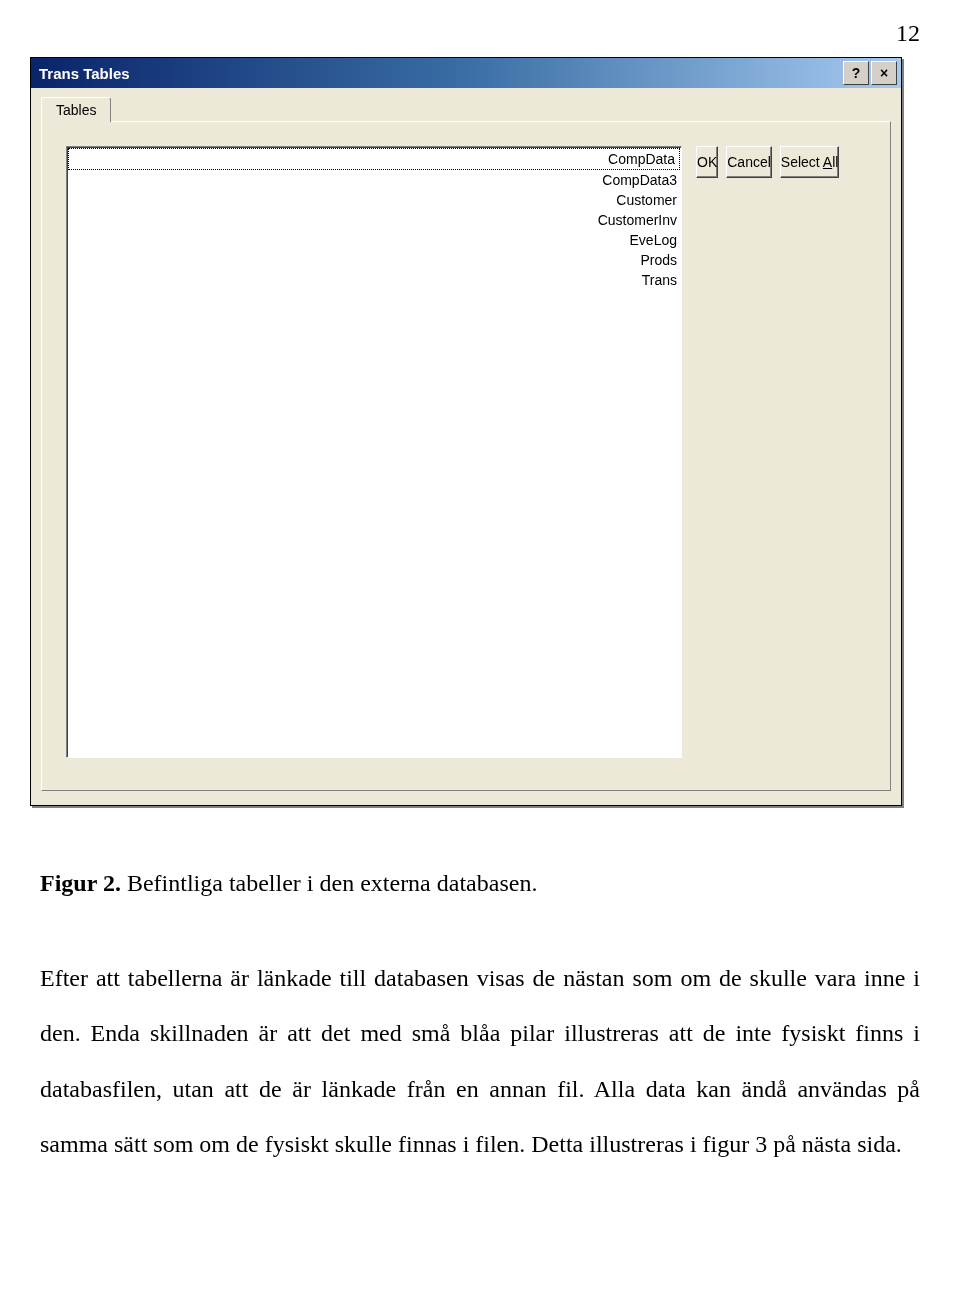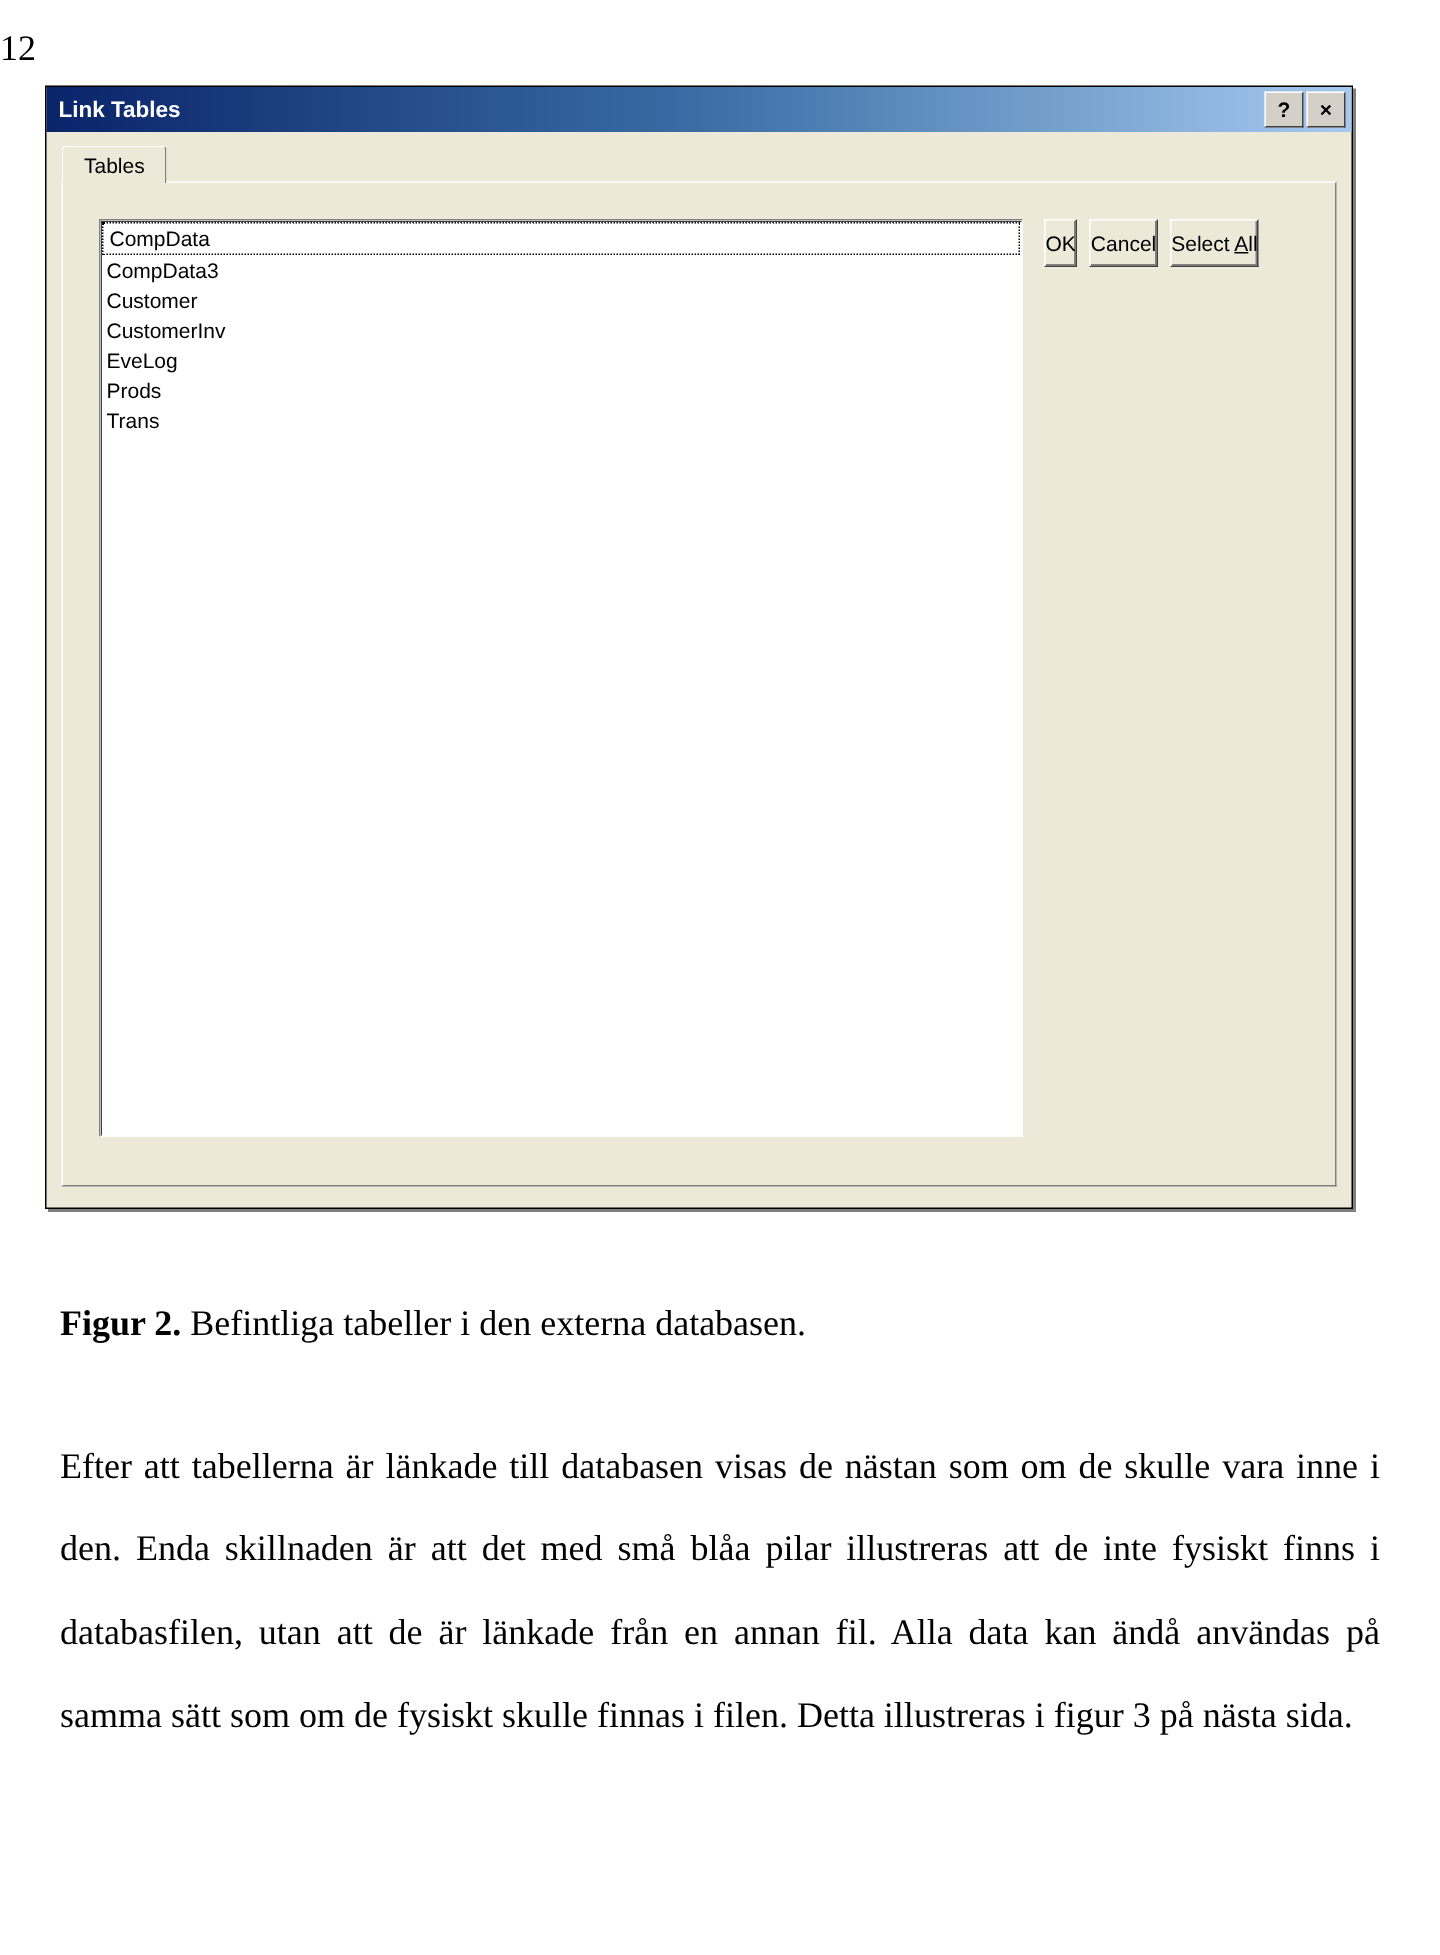--- a/index.html
+++ b/index.html
@@ -3,23 +3,24 @@
 <meta charset="utf-8">
 <style>
   body {
     margin: 0;
     padding: 0;
     background: #ffffff;
     font-family: "Times New Roman", Times, serif;
     width: 960px;
   }
   .page-number {
-    text-align: left;
+    text-align: right;
     font-size: 24px;
     padding: 20px 40px 10px 0;
+    margin-left: 32px;
   }
   .dialog-wrapper {
     padding: 0 0 0 30px;
   }
   .dialog {
     width: 870px;
     border: 1px solid #000;
     box-shadow: 2px 2px 0 #808080;
     background: #ece9d8;
     font-family: Tahoma, Arial, sans-serif;
@@ -54,20 +55,21 @@
     align-items: center;
     justify-content: center;
     font-family: Arial, sans-serif;
     font-weight: bold;
     font-size: 14px;
     cursor: pointer;
   }
   .dialog-body {
     padding: 8px 10px 14px 10px;
     position: relative;
+    text-align: right;
   }
   .tab-strip {
     display: flex;
     position: relative;
     z-index: 2;
   }
   .tab {
     background: #ece9d8;
     border-top: 1px solid #fff;
     border-left: 1px solid #fff;
@@ -153,21 +155,21 @@
   }
 </style>
 </head>
 <body>
 
 <div class="page-number">12</div>
 
 <div class="dialog-wrapper">
   <div class="dialog">
     <div class="titlebar">
-      <span class="titlebar-text">Link Tables</span>
+      <span class="titlebar-text">Trans Tables</span>
       <div class="titlebar-buttons">
         <div class="titlebar-btn">?</div>
         <div class="titlebar-btn">×</div>
       </div>
     </div>
     <div class="dialog-body">
       <div class="tab-strip">
         <div class="tab">Tables</div>
       </div>
       <div class="tab-panel">

